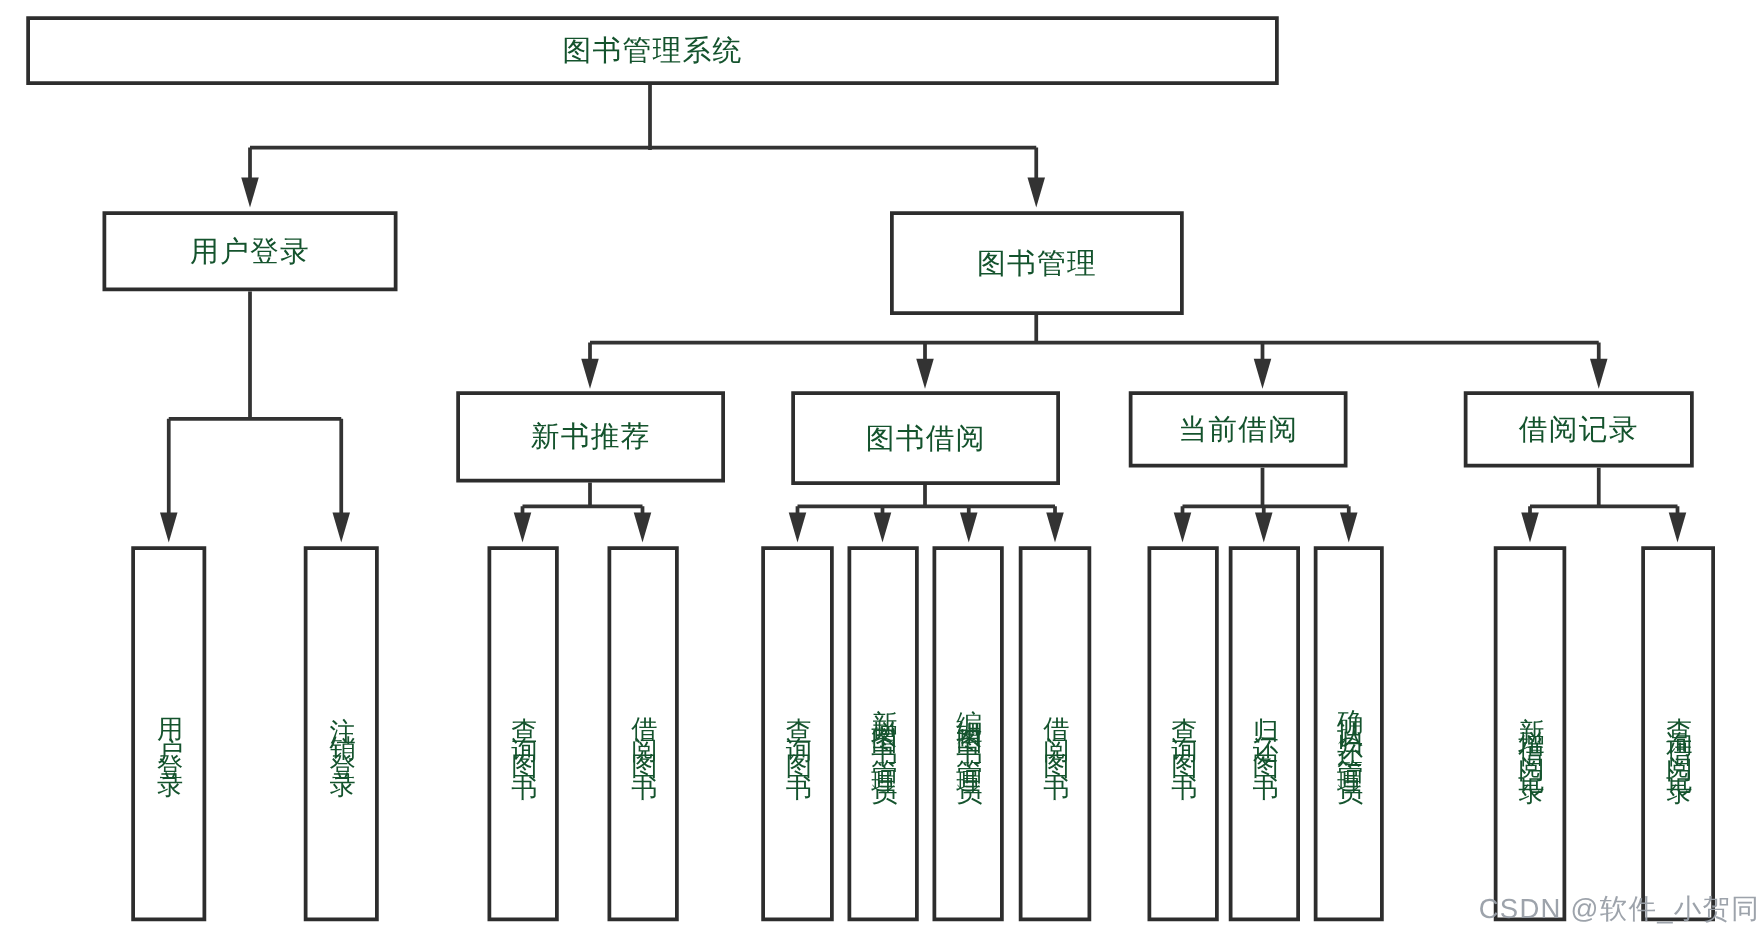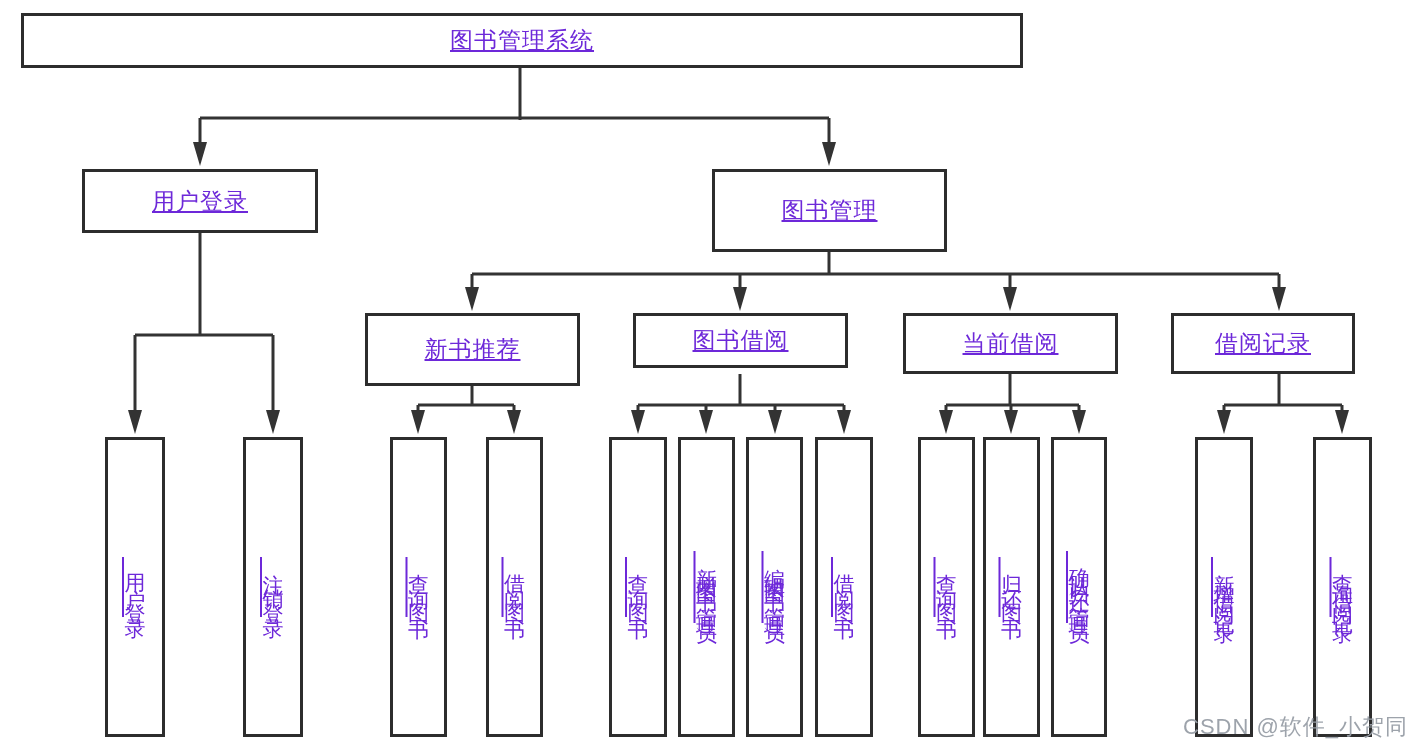--- a/index.html
+++ b/index.html
@@ -11,25 +11,24 @@
     overflow:hidden;
   }
   .node{
     position:absolute;
     box-sizing:border-box;
     border:3px solid #2d2d2d;
     background:#ffffff;
     display:flex;
     align-items:center;
     justify-content:center;
-    color:#6d28d9;
+    color:#14532d;
     font-size:23px;
     letter-spacing:1px;
     z-index:2;
-    text-decoration:underline;
   }
   .leaf{
     writing-mode:vertical-rl;
     text-orientation:mixed;
     font-size:21px;
     letter-spacing:15px;
   }
   .leaf.sp-m{letter-spacing:10px;}
   .leaf.sp-s{letter-spacing:8px;}
   #wires{
@@ -116,22 +115,22 @@
     <polygon points="1217,410 1231,410 1224,434"></polygon>
     <polygon points="1335,410 1349,410 1342,434"></polygon>
   </svg>
 
   <div class="node" style="left:21px;top:13px;width:1002px;height:55px;">图书管理系统</div>
 
   <div class="node" style="left:82px;top:169px;width:236px;height:64px;">用户登录</div>
   <div class="node" style="left:712px;top:169px;width:235px;height:83px;">图书管理</div>
 
   <div class="node" style="left:365px;top:313px;width:215px;height:73px;">新书推荐</div>
-  <div class="node" style="left:633px;top:313px;width:215px;height:55px;">图书借阅</div>
-  <div class="node" style="left:903px;top:313px;width:215px;height:61px;">当前借阅</div>
+  <div class="node" style="left:633px;top:313px;width:215px;height:75px;">图书借阅</div>
+  <div class="node" style="left:903px;top:313px;width:175px;height:61px;">当前借阅</div>
   <div class="node" style="left:1171px;top:313px;width:184px;height:61px;">借阅记录</div>
 
   <div class="node leaf" style="left:105px;top:437px;width:60px;height:300px;">用户登录</div>
   <div class="node leaf" style="left:243px;top:437px;width:60px;height:300px;">注销登录</div>
 
   <div class="node leaf" style="left:390px;top:437px;width:57px;height:300px;">查询图书</div>
   <div class="node leaf" style="left:486px;top:437px;width:57px;height:300px;">借阅图书</div>
 
   <div class="node leaf" style="left:609px;top:437px;width:58px;height:300px;">查询图书</div>
   <div class="node leaf sp-s" style="left:678px;top:437px;width:57px;height:300px;">新增图书（管理员）</div>

